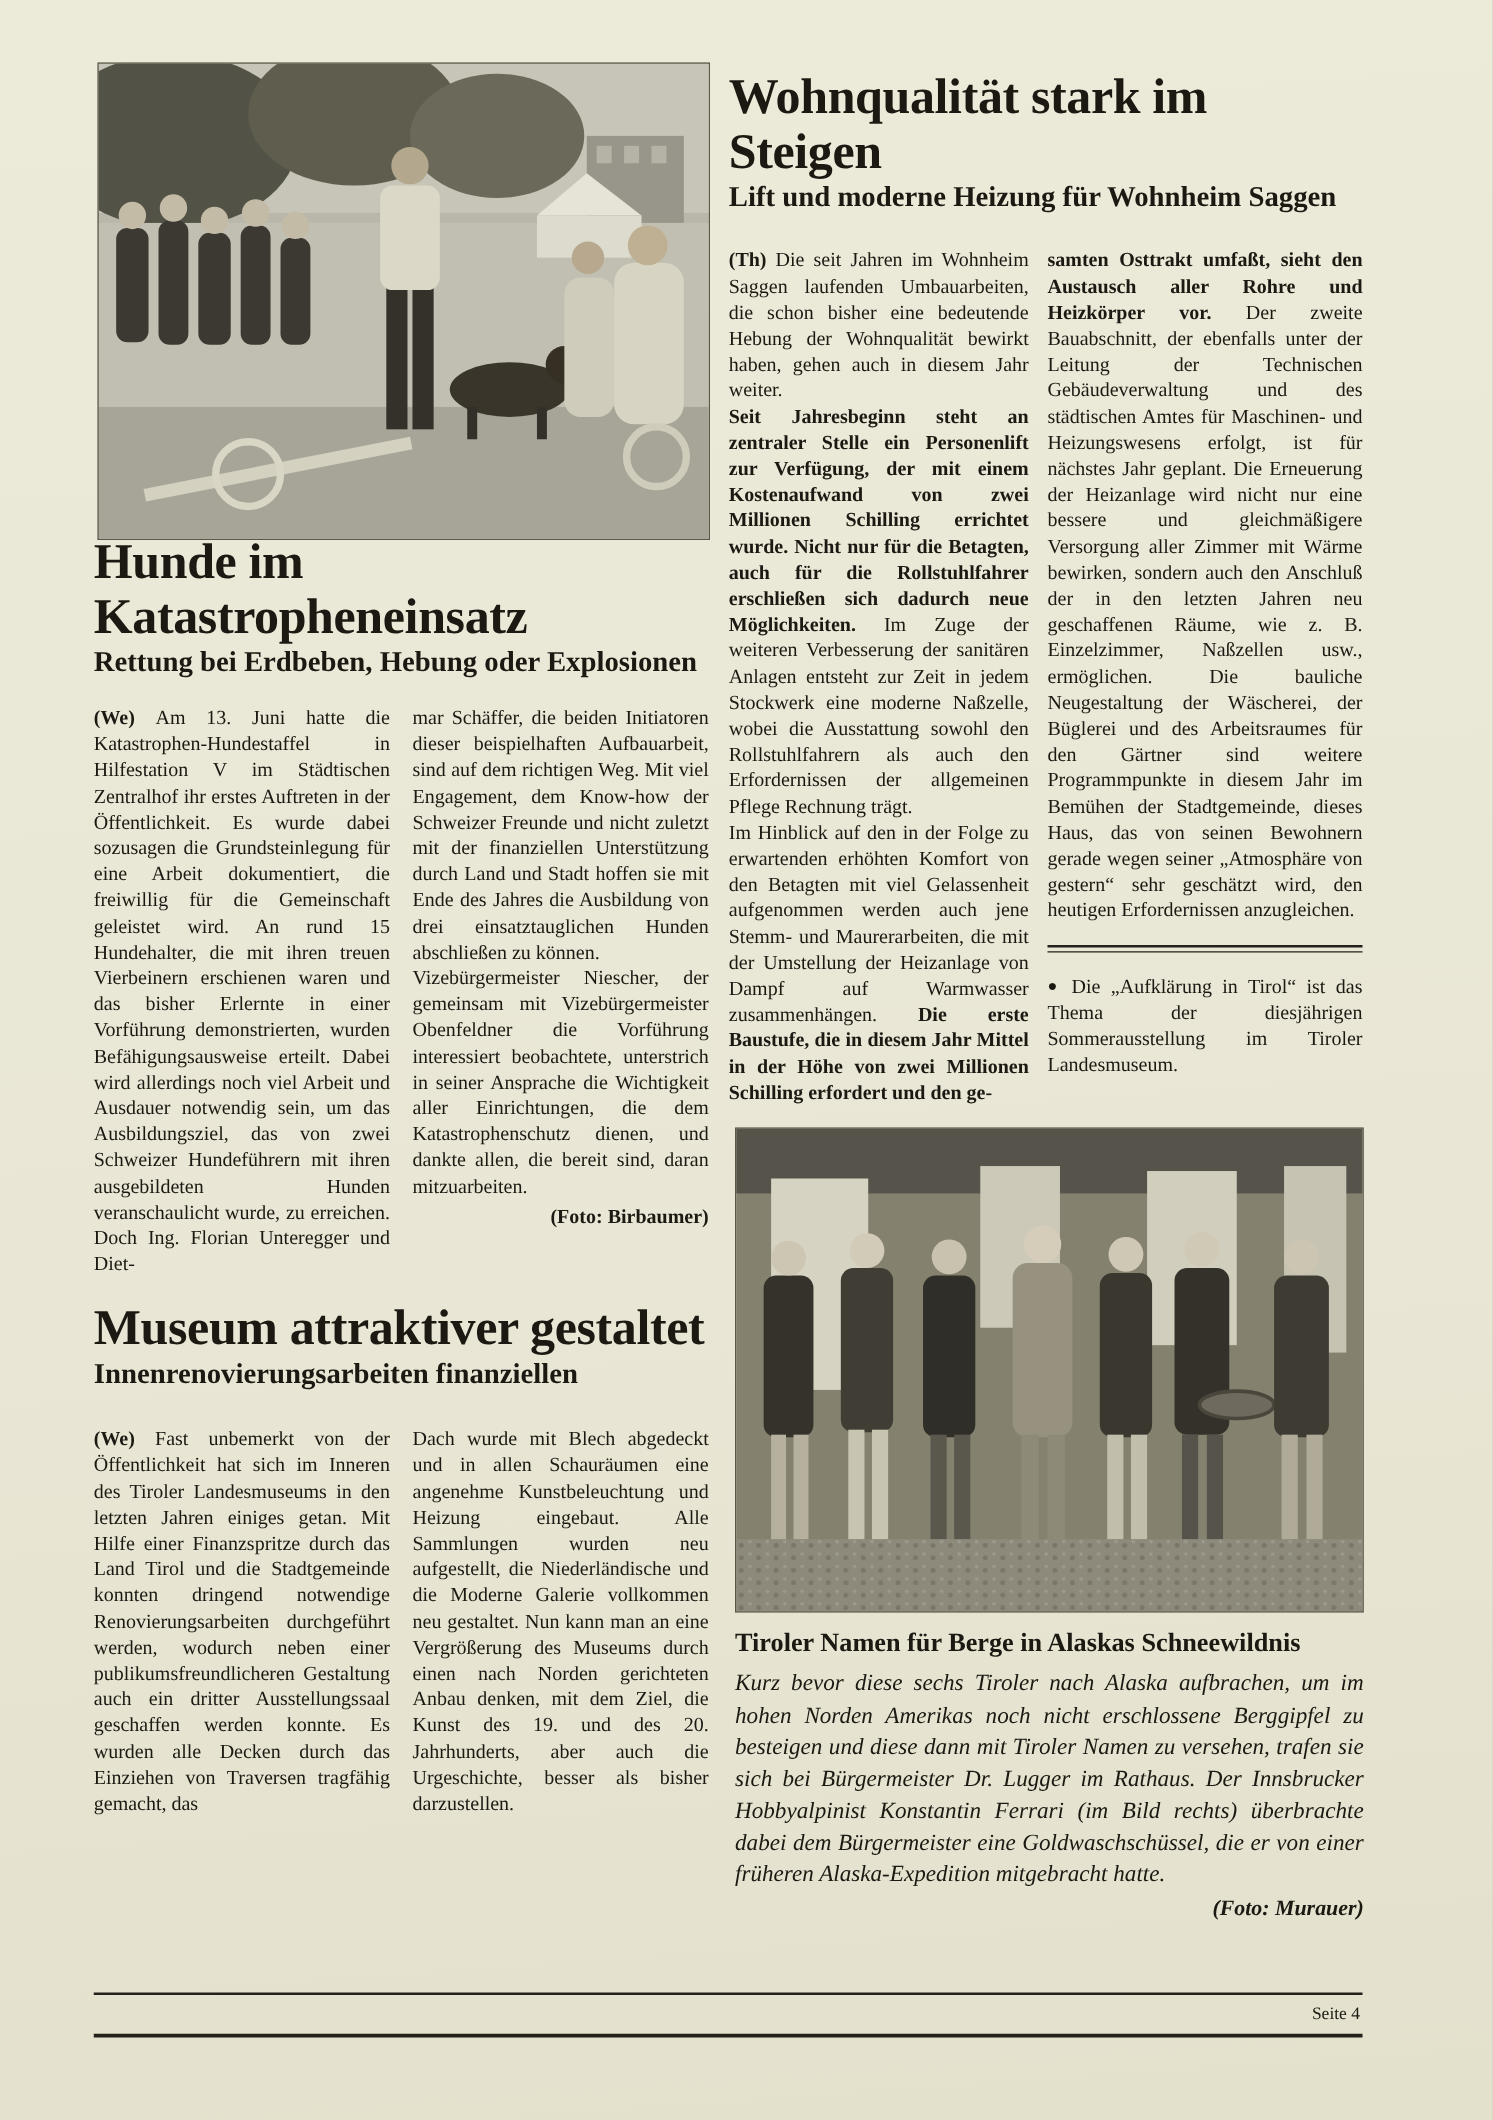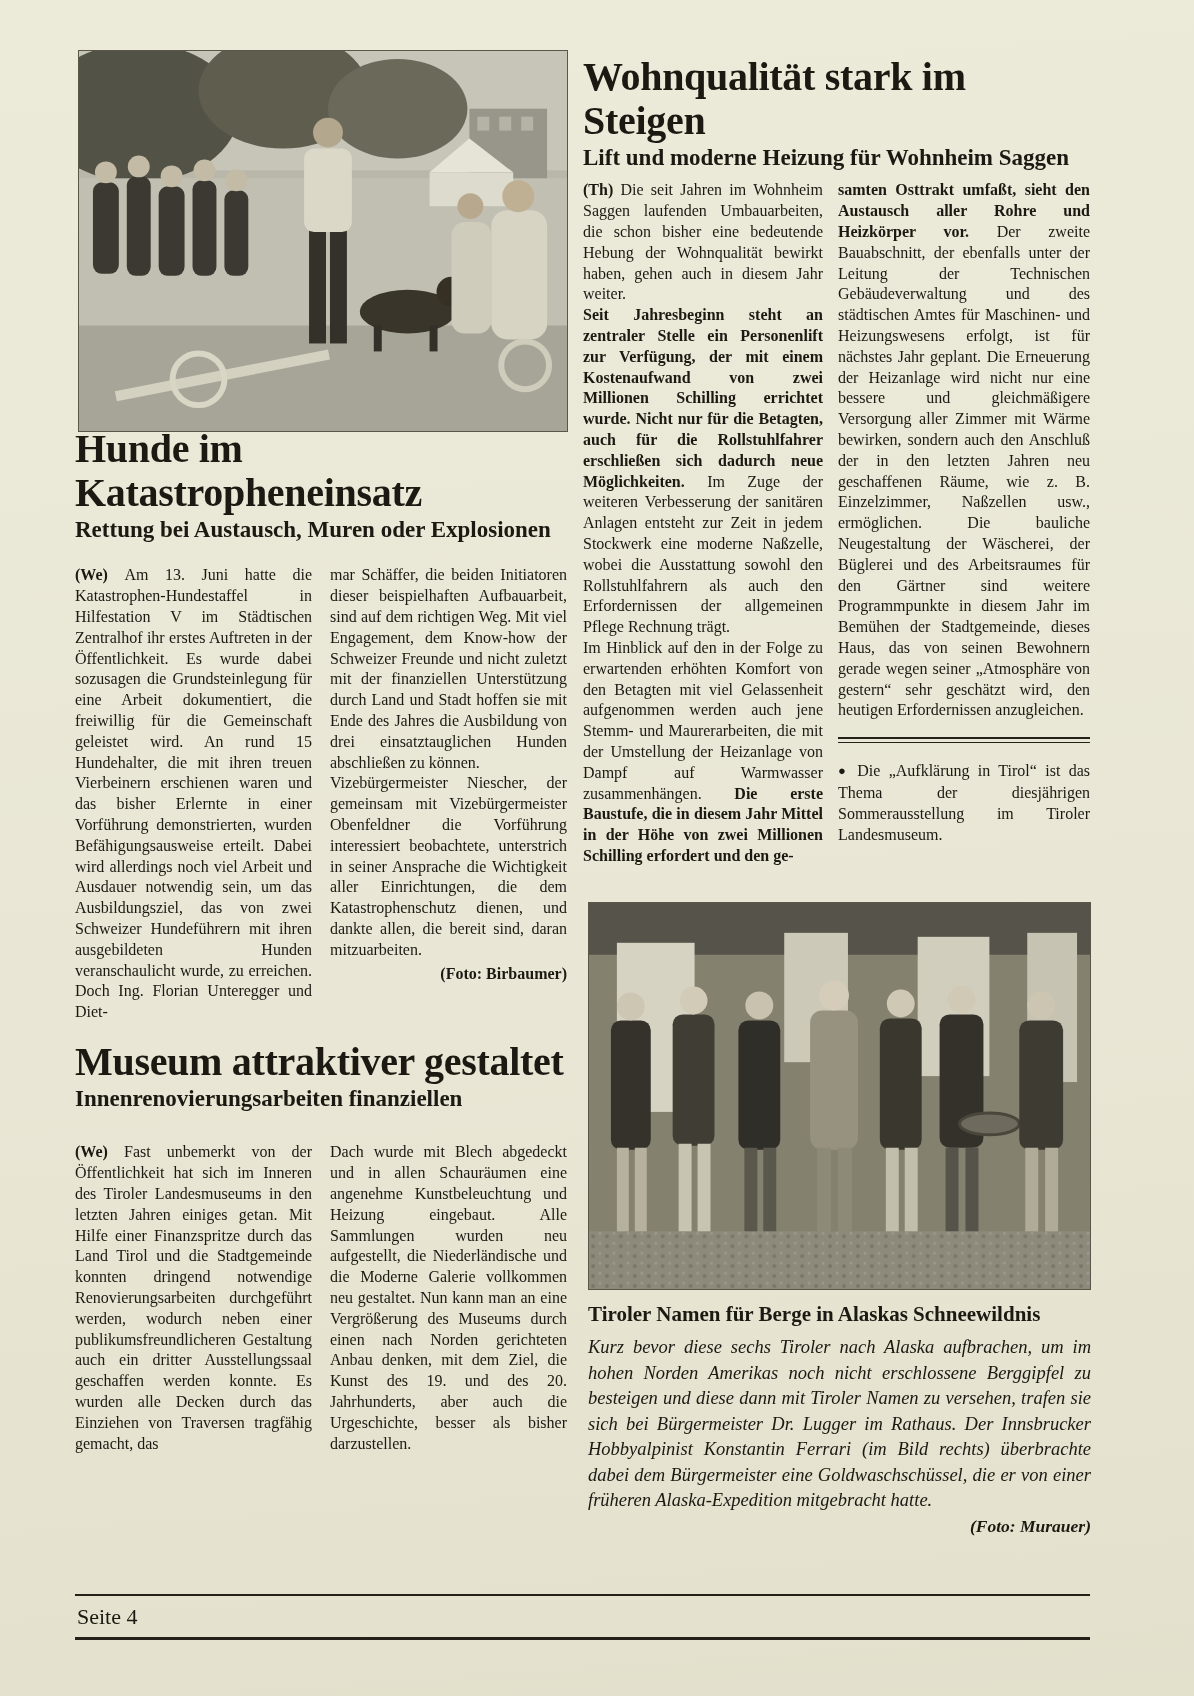--- a/index.html
+++ b/index.html
@@ -15,21 +15,21 @@
   .headline { font-size:40px; font-weight:bold; letter-spacing:-0.3px; line-height:1.1; }
   .subhead  { font-size:23px; margin-top:2px; line-height:1.15; }
 
   .cols { display:flex; }
   .col  { text-align:justify; }
   .col p { font-size:16px; line-height:20.8px; text-align:justify; hyphens:none; }
   .b { font-weight:bold; }
 
   .article { position:absolute; }
   #art-wohn  { left:583px; top:55px;  width:507px; }
-  #art-wohn  .cols { margin-top:9px; }
+  #art-wohn  .cols { margin-top:28px; }
   #art-wohn  .col1 { width:240px; margin-right:15px; }
   #art-wohn  .col2 { width:252px; }
   #art-hunde { left:75px;  top:427px; width:492px; }
   #art-hunde .cols { margin-top:22px; }
   #art-hunde .col1 { width:237px; margin-right:18px; }
   #art-hunde .col2 { width:237px; }
   #art-museum{ left:75px;  top:1040px; width:492px; }
   #art-museum .cols { margin-top:30px; }
   #art-museum .col1 { width:237px; margin-right:18px; }
   #art-museum .col2 { width:237px; }
@@ -45,22 +45,22 @@
 
   #caption-alaska { position:absolute; left:588px; top:1302px; width:503px; }
   #caption-alaska .cap-head { font-size:21px; font-weight:bold; line-height:1.2; }
   #caption-alaska .cap-body { margin-top:8px; font-size:18.5px; line-height:25.5px; font-style:italic; text-align:justify; }
   #caption-alaska .cap-credit { font-size:17.5px; font-style:italic; font-weight:bold; text-align:right; margin-top:2px; }
 
   .footer {
     position:absolute; left:75px; top:1594px; width:1015px;
     border-top:2px solid #23211a; border-bottom:3px solid #23211a;
     padding:8px 2px 7px 2px;
-    display:flex; justify-content:space-between; align-items:baseline;
-    font-size:22px;
+    display:flex; justify-content:flex-end; align-items:baseline;
+    font-size:14px;
   }
 </style>
 </head>
 <body>
 
 <div class="page">
 
   <div class="photo" id="photo-dogs">
     <svg viewBox="0 0 490 382" preserveAspectRatio="none">
       <rect width="490" height="382" fill="#b9b7aa"></rect>
@@ -124,21 +124,21 @@
         <div class="double-rule"></div>
         <p class="note">
           <span class="bullet">●</span><span>Die „Aufklärung in Tirol“ ist das Thema der diesjährigen Sommerausstellung im Tiroler Landesmuseum.</span>
         </p>
       </div>
     </div>
   </section>
 
   <section class="article" id="art-hunde">
     <h1 class="headline">Hunde im Katastropheneinsatz</h1>
-    <h2 class="subhead">Rettung bei Austausch, Muren oder Explosionen</h2>
+    <h2 class="subhead">Rettung bei Erdbeben, Hebung oder Explosionen</h2>
     <div class="cols">
       <div class="col col1">
           <p><span class="b">(We) </span><span>Am 13. Juni hatte die Katastrophen-Hundestaffel in Hilfestation V im Städtischen Zentralhof ihr erstes Auftreten in der Öffentlichkeit. Es wurde dabei sozusagen die Grundsteinlegung für eine Arbeit dokumentiert, die freiwillig für die Gemeinschaft geleistet wird. An rund 15 Hundehalter, die mit ihren treuen Vierbeinern erschienen waren und das bisher Erlernte in einer Vorführung demonstrierten, wurden Befähigungsausweise erteilt. Dabei wird allerdings noch viel Arbeit und Ausdauer notwendig sein, um das Ausbildungsziel, das von zwei Schweizer Hundeführern mit ihren ausgebildeten Hunden veranschaulicht wurde, zu erreichen. Doch Ing. Florian Unteregger und Diet-</span></p>
         </div>
       <div class="col col2">
         <div>
             <p><span>mar Schäffer, die beiden Initiatoren dieser beispielhaften Aufbauarbeit, sind auf dem richtigen Weg. Mit viel Engagement, dem Know-how der Schweizer Freunde und nicht zuletzt mit der finanziellen Unterstützung durch Land und Stadt hoffen sie mit Ende des Jahres die Ausbildung von drei einsatztauglichen Hunden abschließen zu können.</span></p>
             <p><span>Vizebürgermeister Niescher, der gemeinsam mit Vizebürgermeister Obenfeldner die Vorführung interessiert beobachtete, unterstrich in seiner Ansprache die Wichtigkeit aller Einrichtungen, die dem Katastrophenschutz dienen, und dankte allen, die bereit sind, daran mitzuarbeiten.</span></p>
           </div>
         <div class="credit">(Foto: Birbaumer)</div>

